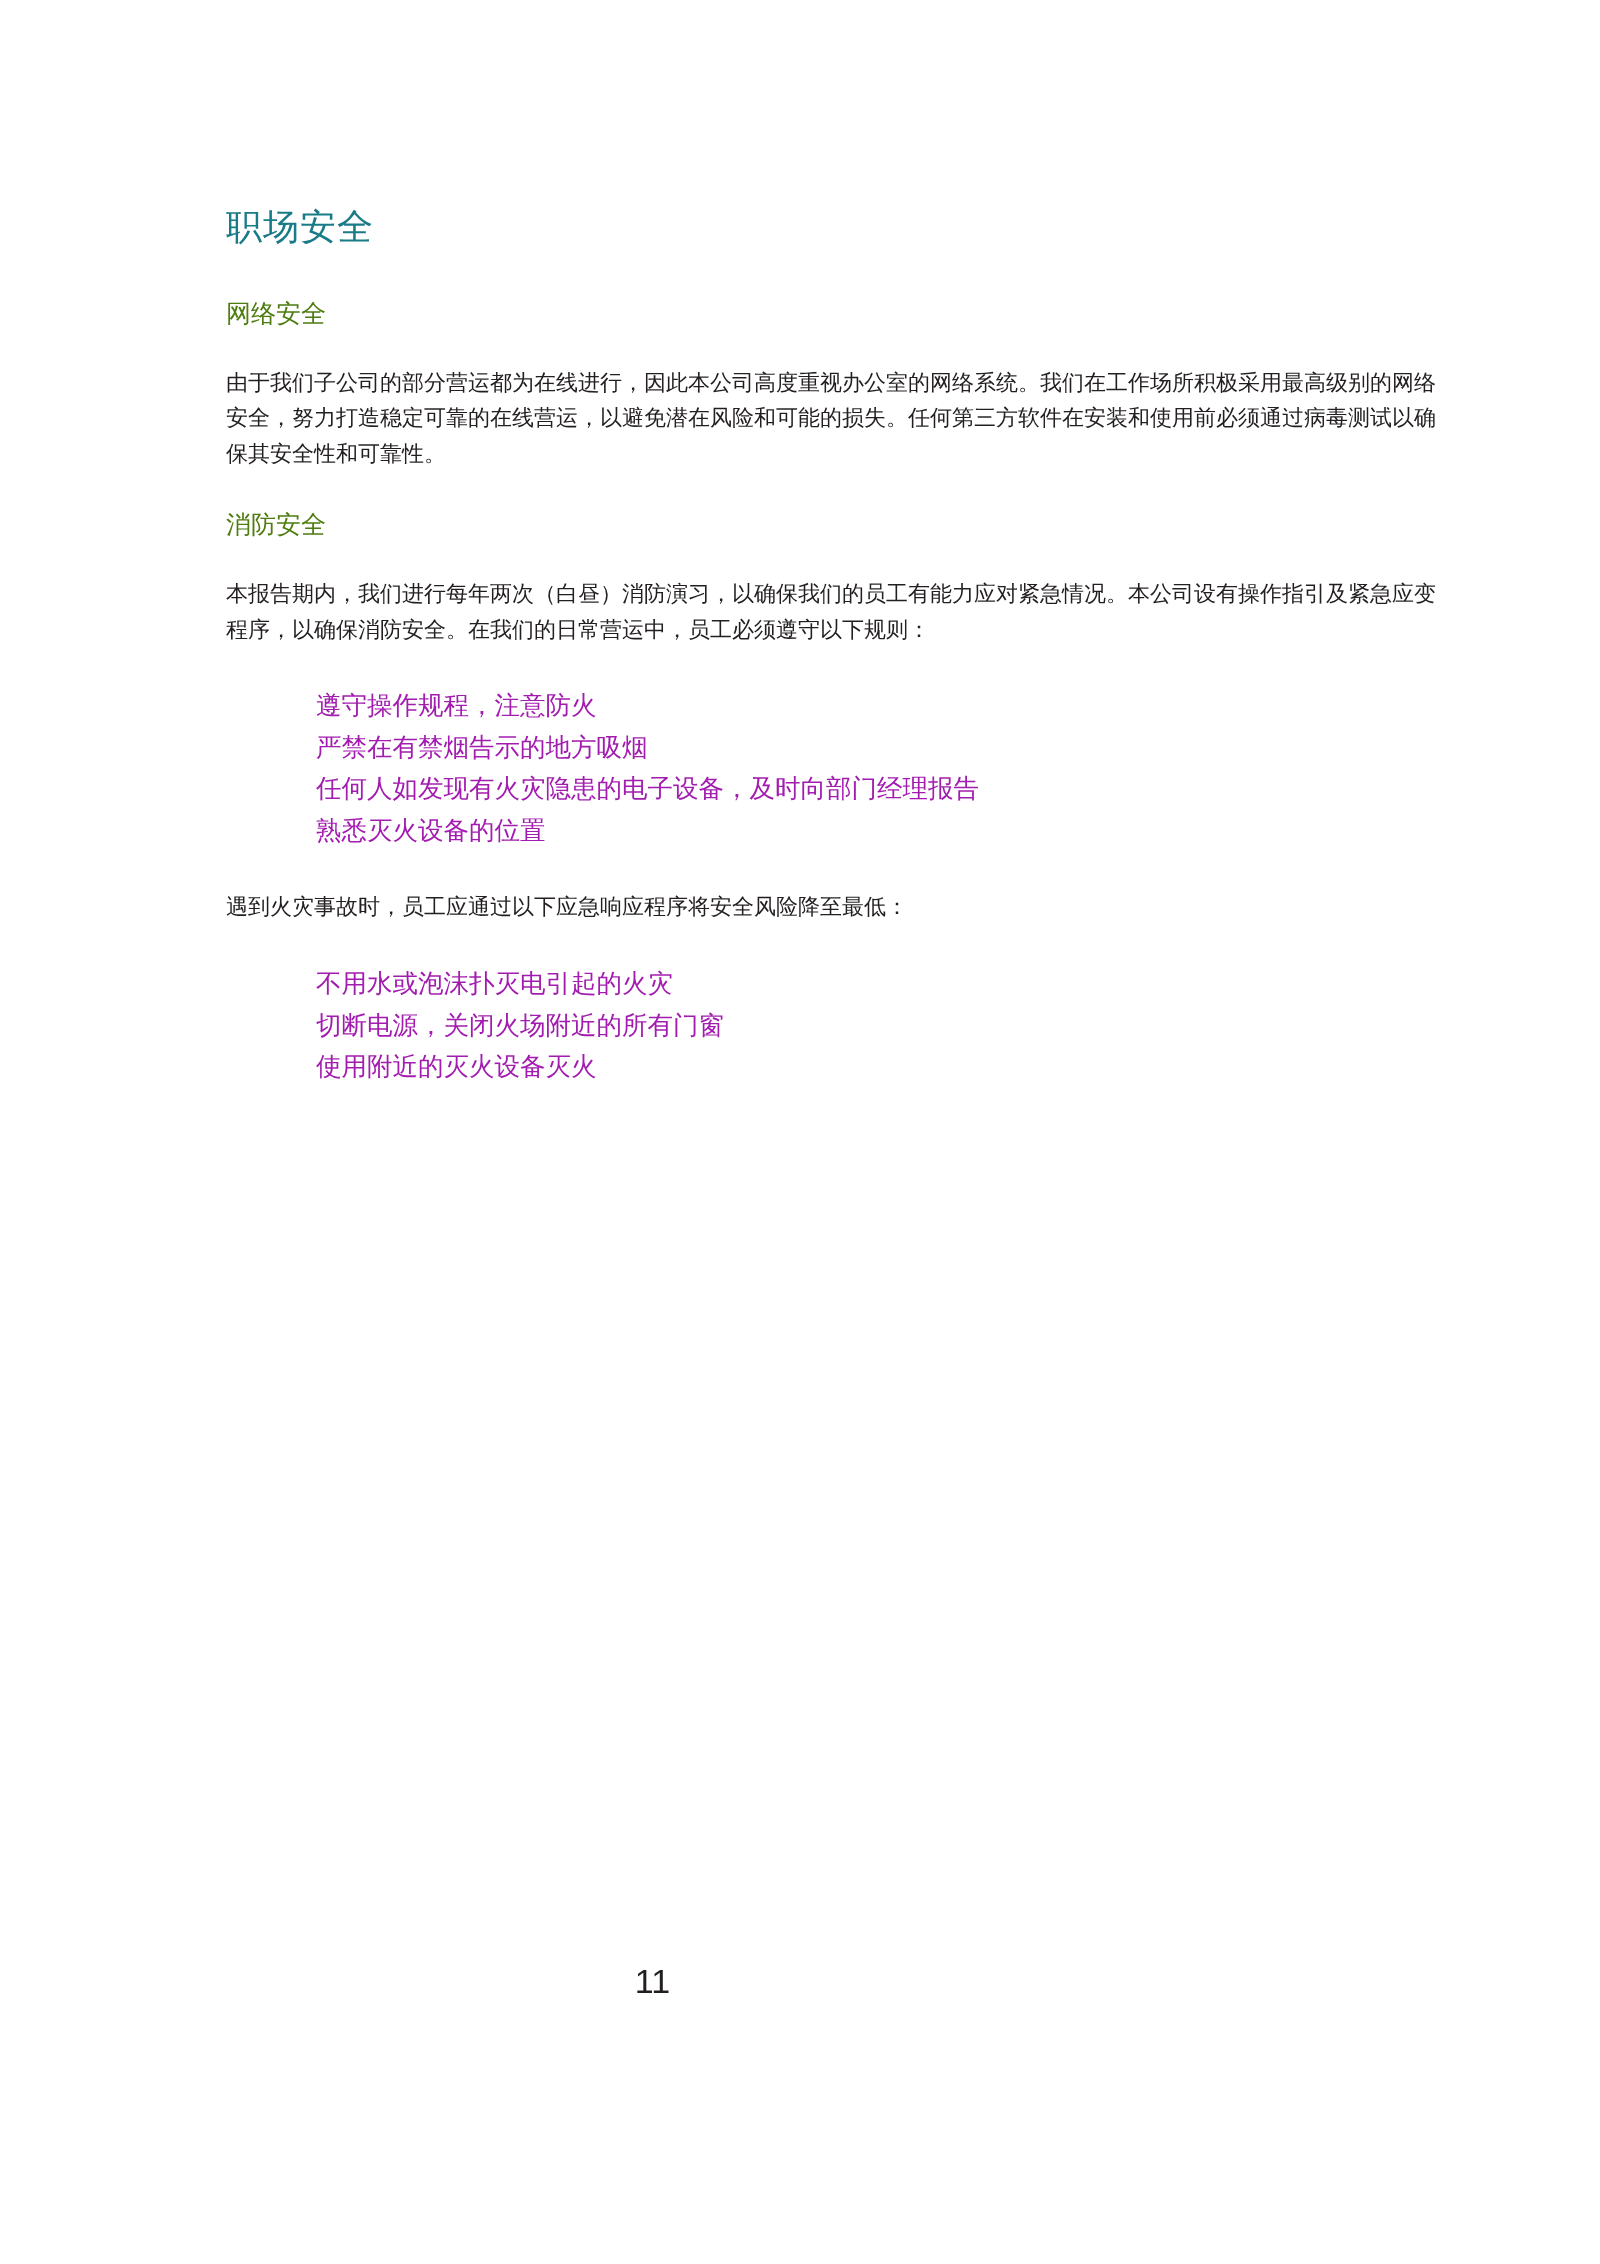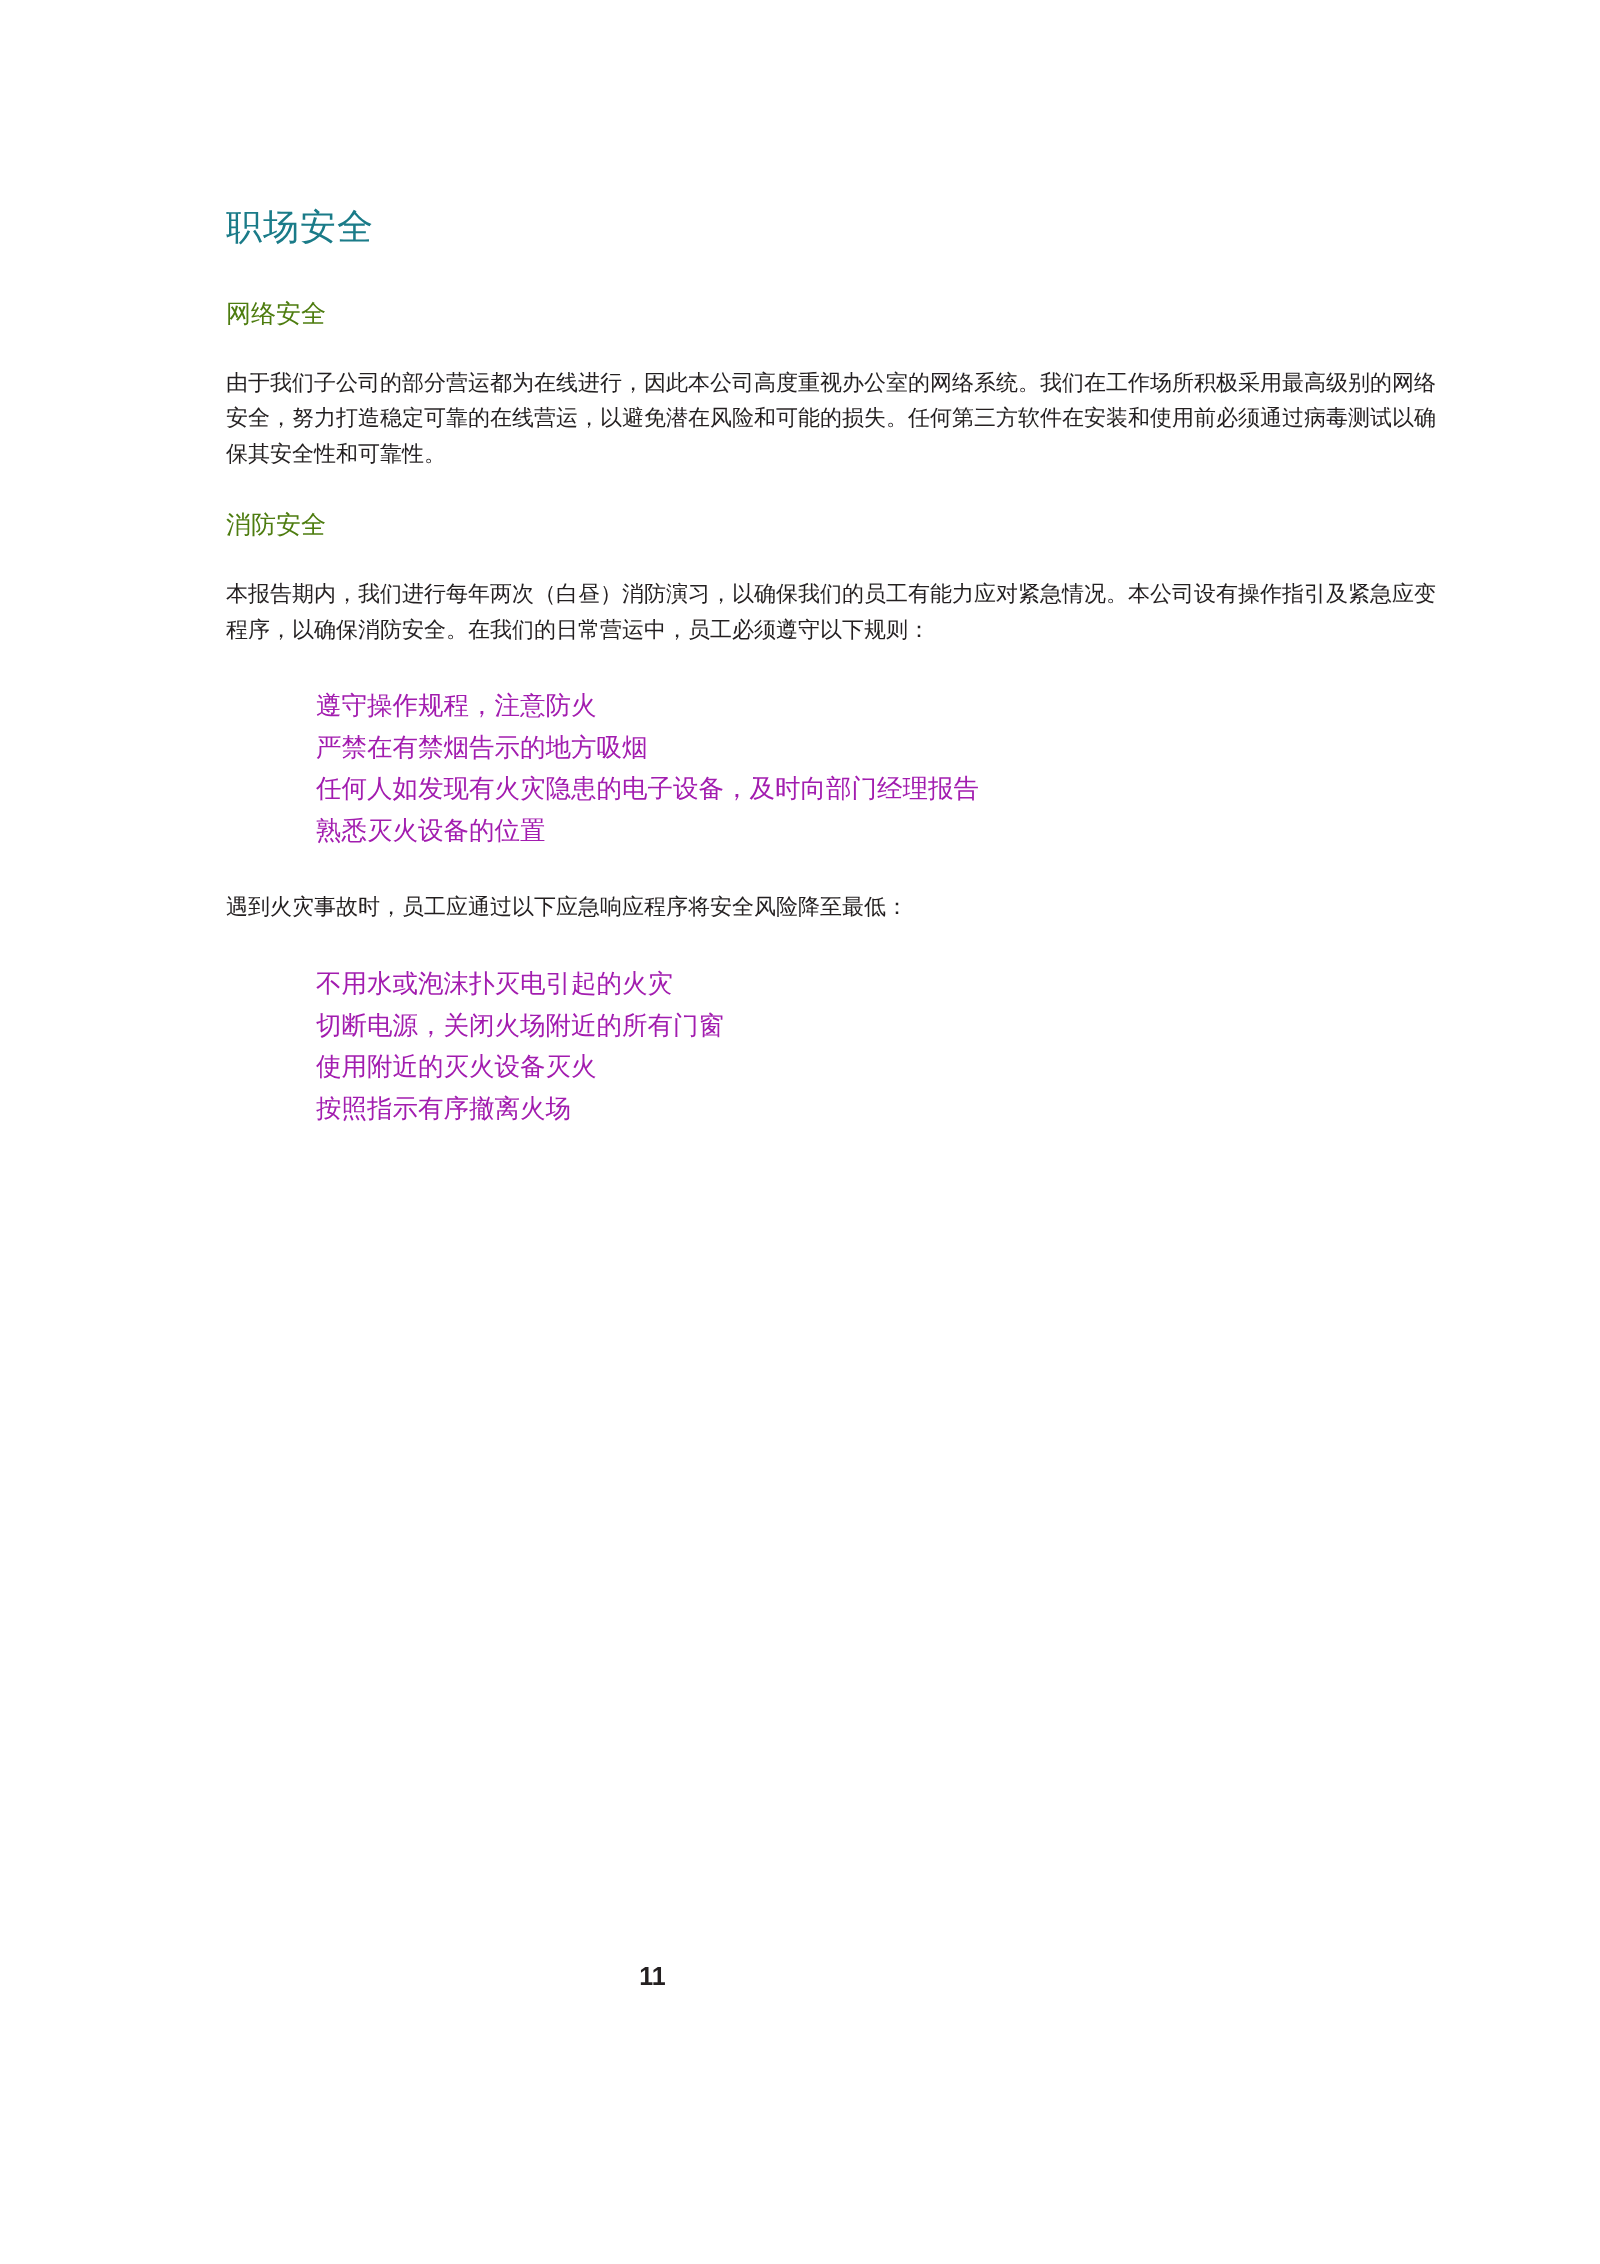--- a/index.html
+++ b/index.html
@@ -62,24 +62,24 @@
     font-size: 25.5px;
     line-height: 1.63;
     color: #a21caf;
   }
   .page-number {
     position: absolute;
     left: 0;
     top: 1962px;
     width: 1305px;
     text-align: center;
-    font-size: 25px;
+    font-size: 34px;
     font-family: "Liberation Sans", sans-serif;
     color: #231f20;
-    font-weight: bold;
+    font-weight: normal;
   }
 </style>
 </head>
 <body>
 
 <div class="page">
   <div class="content">
 
     <h1 class="doc-title">职场安全</h1>
 
@@ -97,19 +97,18 @@
       <div class="list-item">任何人如发现有火灾隐患的电子设备，及时向部门经理报告</div>
       <div class="list-item">熟悉灭火设备的位置</div>
     </div>
 
     <p class="body-text">遇到火灾事故时，员工应通过以下应急响应程序将安全风险降至最低：</p>
 
     <div class="list-block">
       <div class="list-item">不用水或泡沫扑灭电引起的火灾</div>
       <div class="list-item">切断电源，关闭火场附近的所有门窗</div>
       <div class="list-item">使用附近的灭火设备灭火</div>
-      <div class="list-item">按照指示有序撤离火场</div>
     </div>
 
   </div>
 
   <div class="page-number">11</div>
 </div>
 
 </body></html>

